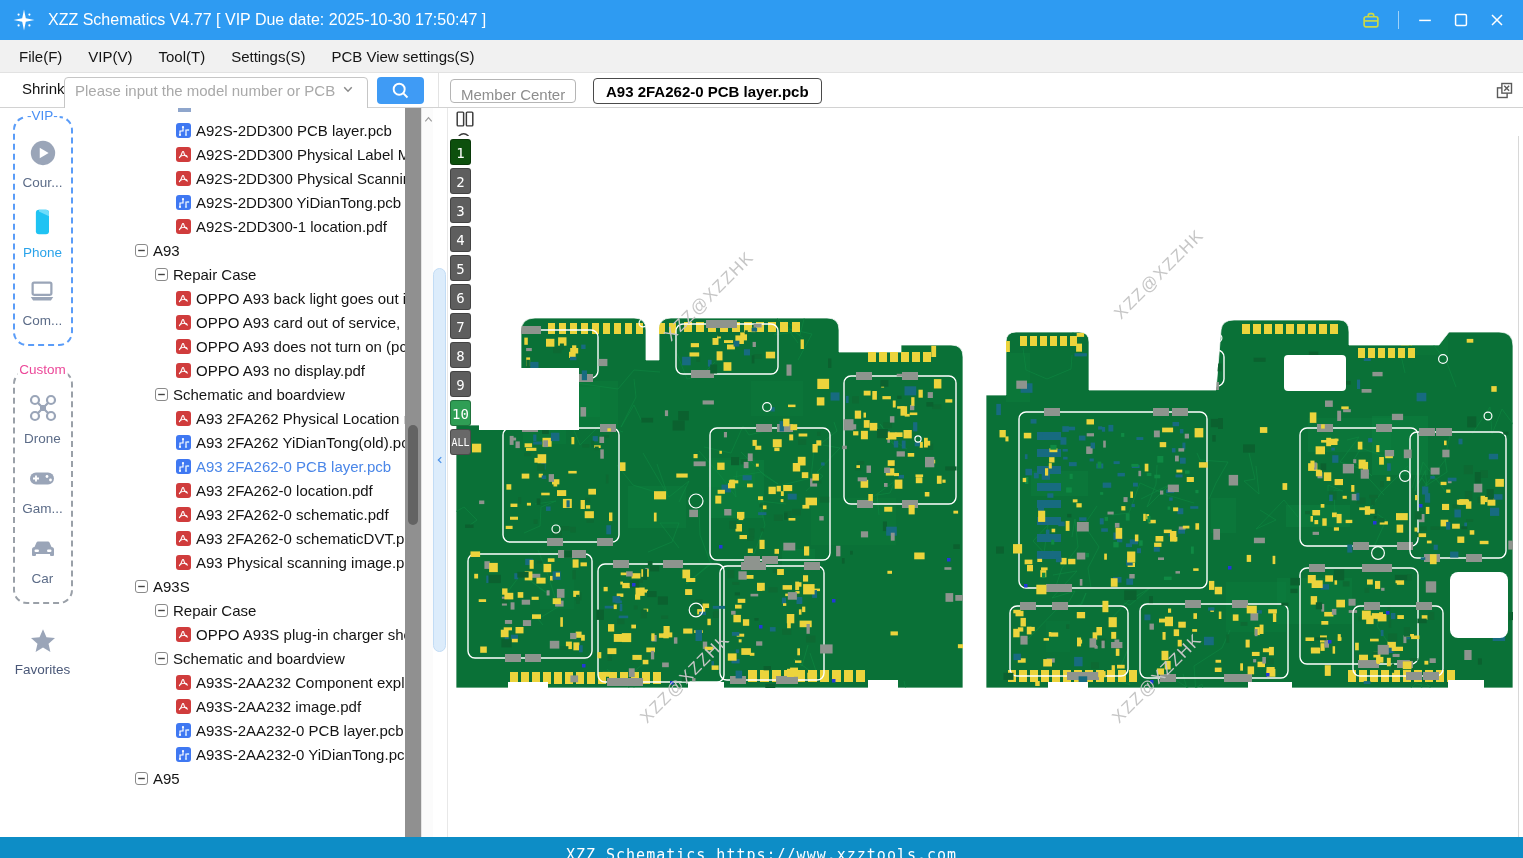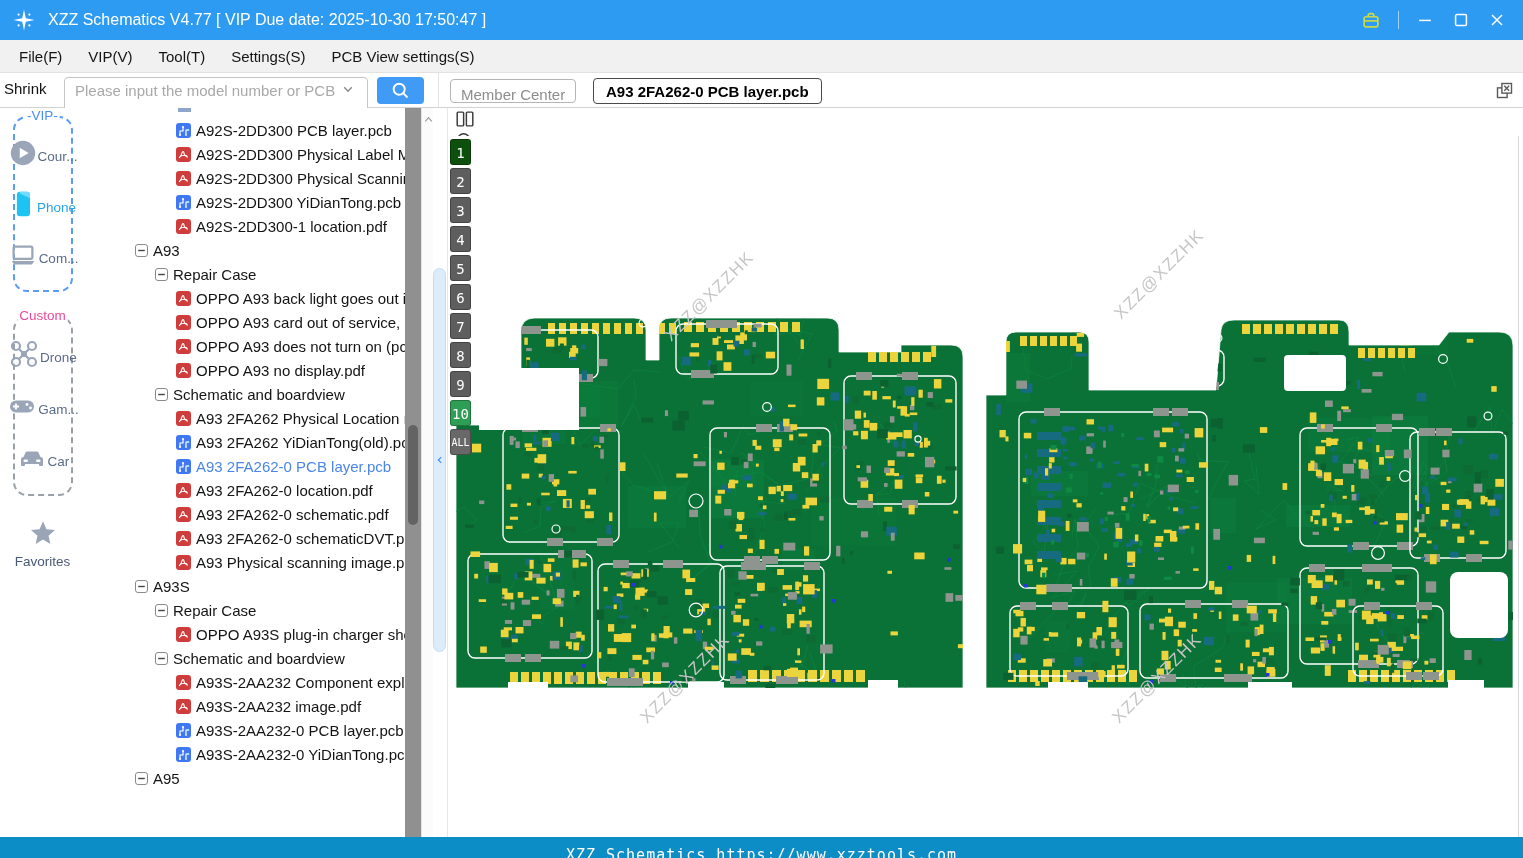--- a/index.html
+++ b/index.html
@@ -12,21 +12,21 @@
   #wincontrols{margin-left:auto;display:flex;align-items:center;gap:16px;padding-right:16px;}
   .winsep{width:1px;height:18px;background:rgba(255,255,255,.55);}
   .winbtn{display:flex;align-items:center;justify-content:center;background:none;border:none;padding:0;cursor:default;}
   
   #menubar{position:absolute;left:0;top:40px;width:1523px;height:33px;background:#f1f1f1;
            border-bottom:1px solid #e2e2e2;display:flex;align-items:center;padding-left:6px;box-sizing:border-box;
            font-size:15px;color:#141414;}
   .menu-item{padding:4px 13px;}
   
   #searchrow{position:absolute;left:0;top:73px;width:1523px;height:35px;background:#fff;border-bottom:1px solid #d2d2d2;box-sizing:border-box;}
-  #shrink{position:absolute;left:4px;top:7px;font-size:15px;color:#111;background:none;border:none;padding:0;}
+  #shrink{position:absolute;left:22px;top:7px;font-size:15px;color:#111;background:none;border:none;padding:0;}
   #model-input{position:absolute;left:64px;top:4px;width:262px;height:25px;border:1px solid #c6c6c6;border-radius:4px;
                padding:0 30px 16px 10px;font-size:15px;font-family:"Liberation Sans",sans-serif;color:#333;}
   #model-input::placeholder{color:#a9a9a9;}
   #input-chev{position:absolute;left:338px;top:6px;}
   #search-btn{position:absolute;left:377px;top:4px;width:47px;height:27px;background:#3f9bf5;border:none;border-radius:4px;
               display:flex;align-items:center;justify-content:center;}
   #row-div{position:absolute;left:438px;top:0;width:1px;height:34px;background:#e3e3e3;}
   #tab-member{position:absolute;left:450px;top:6px;height:24px;border:1px solid #b5b5b5;border-radius:4px;background:#fff;
               display:flex;align-items:center;gap:6px;padding:0 10px;font-size:15px;color:#8d8d8d;box-sizing:border-box;flex-direction:column;}
   #tab-doc{position:absolute;left:593px;top:5px;height:26px;border:1.5px solid #4a4a4a;border-radius:4px;background:#fff;
@@ -35,21 +35,21 @@
   
   #main{position:absolute;left:0;top:108px;width:1523px;height:729px;background:#fff;}
   
   #sidebar{position:absolute;left:0;top:0;width:85px;height:729px;}
   .side-group{margin:12px auto;width:56px;border-radius:14px;position:relative;display:flex;flex-direction:column;align-items:center;padding:12px 0 8px;}
   .vipg{border:2px dashed #5a9cf8;margin-top:8px;}
   .customg{border:2px dashed #9aa0a8;margin-top:24px;}
   .legend{position:absolute;top:-10px;left:50%;transform:translateX(-50%);background:#fff;padding:0 2px;font-size:13.5px;white-space:nowrap;}
   .vipg .legend{color:#4a90f5;}
   .customg .legend{color:#ec4899;}
-  .side-item{display:flex;align-items:center;margin:8px 0;}
+  .side-item{display:flex;flex-direction:column;align-items:center;margin:8px 0;}
   .side-item .lbl{margin-top:3px;color:#5c6c88;font-size:13.5px;}
   .side-item.active .lbl{color:#2aa3ea;}
   #fav{margin-top:22px;display:flex;flex-direction:column;align-items:center;}
   #fav .lbl{color:#4a5878;font-size:13.5px;margin-top:2px;}
   
   #tree{position:absolute;left:85px;top:0;width:320px;height:729px;overflow:hidden;padding-top:10px;box-sizing:border-box;}
   .trow{height:24px;display:flex;align-items:center;font-size:15px;color:#141414;white-space:nowrap;}
   .trow .ic{flex:none;margin-right:5px;display:flex;}
   .d1{padding-left:50px;}.d2{padding-left:70px;}.d3{padding-left:91px;}
   .trow.sel{color:#4a86e8;}

